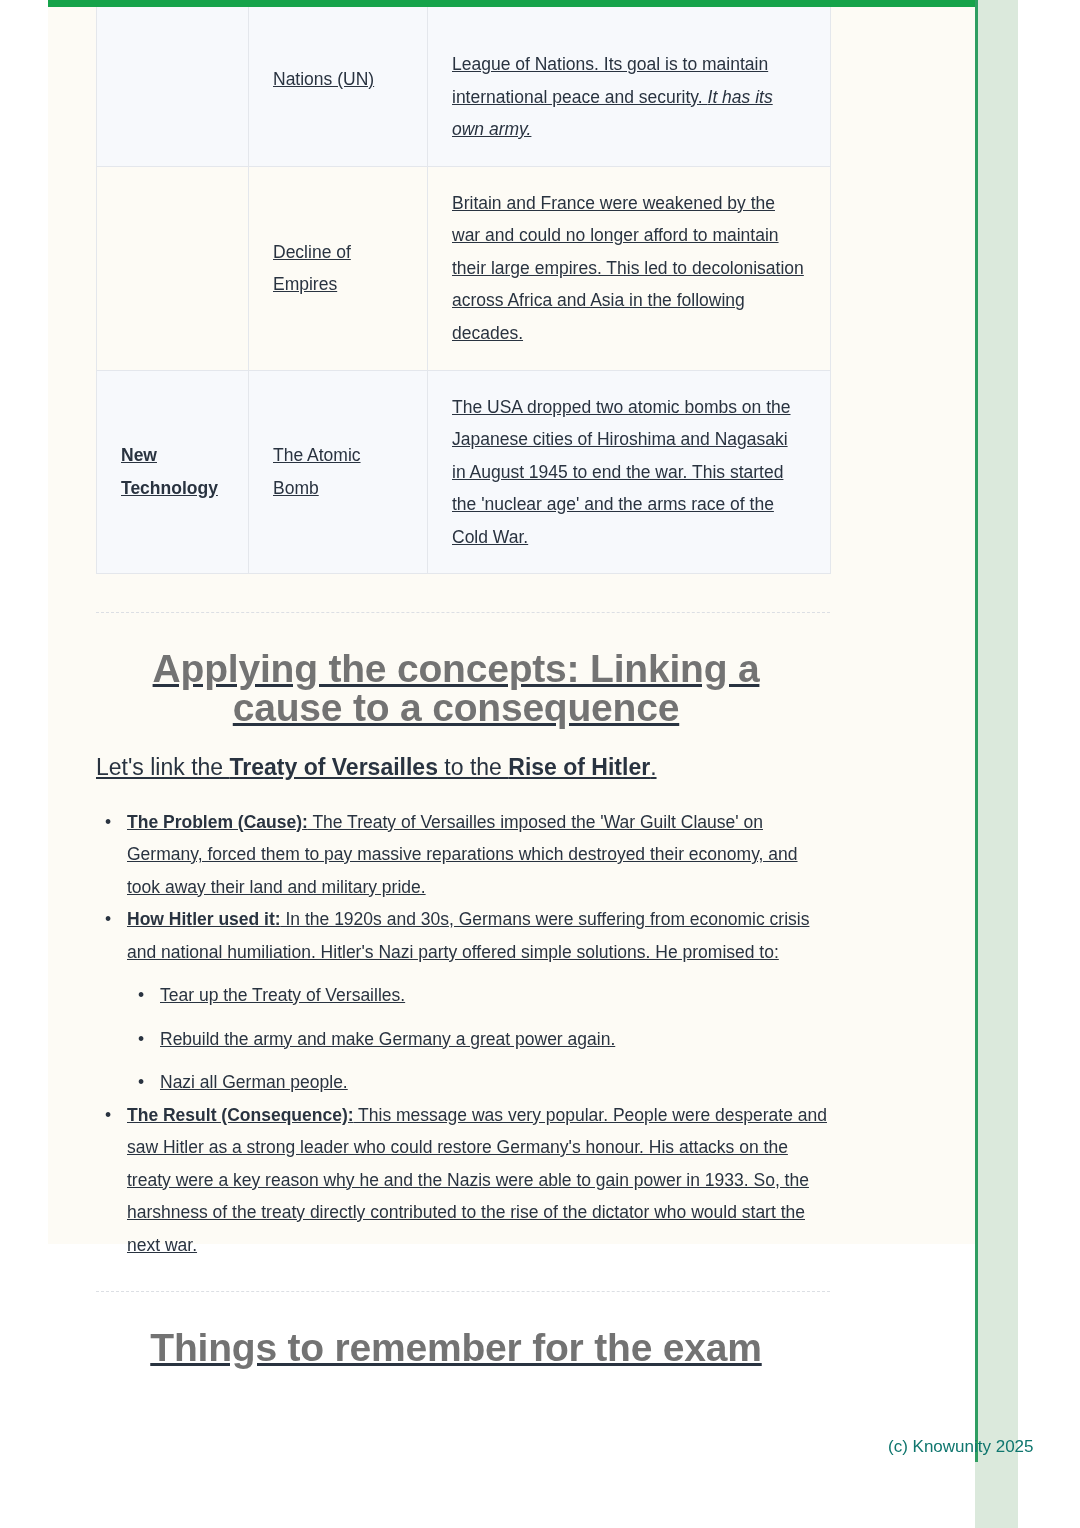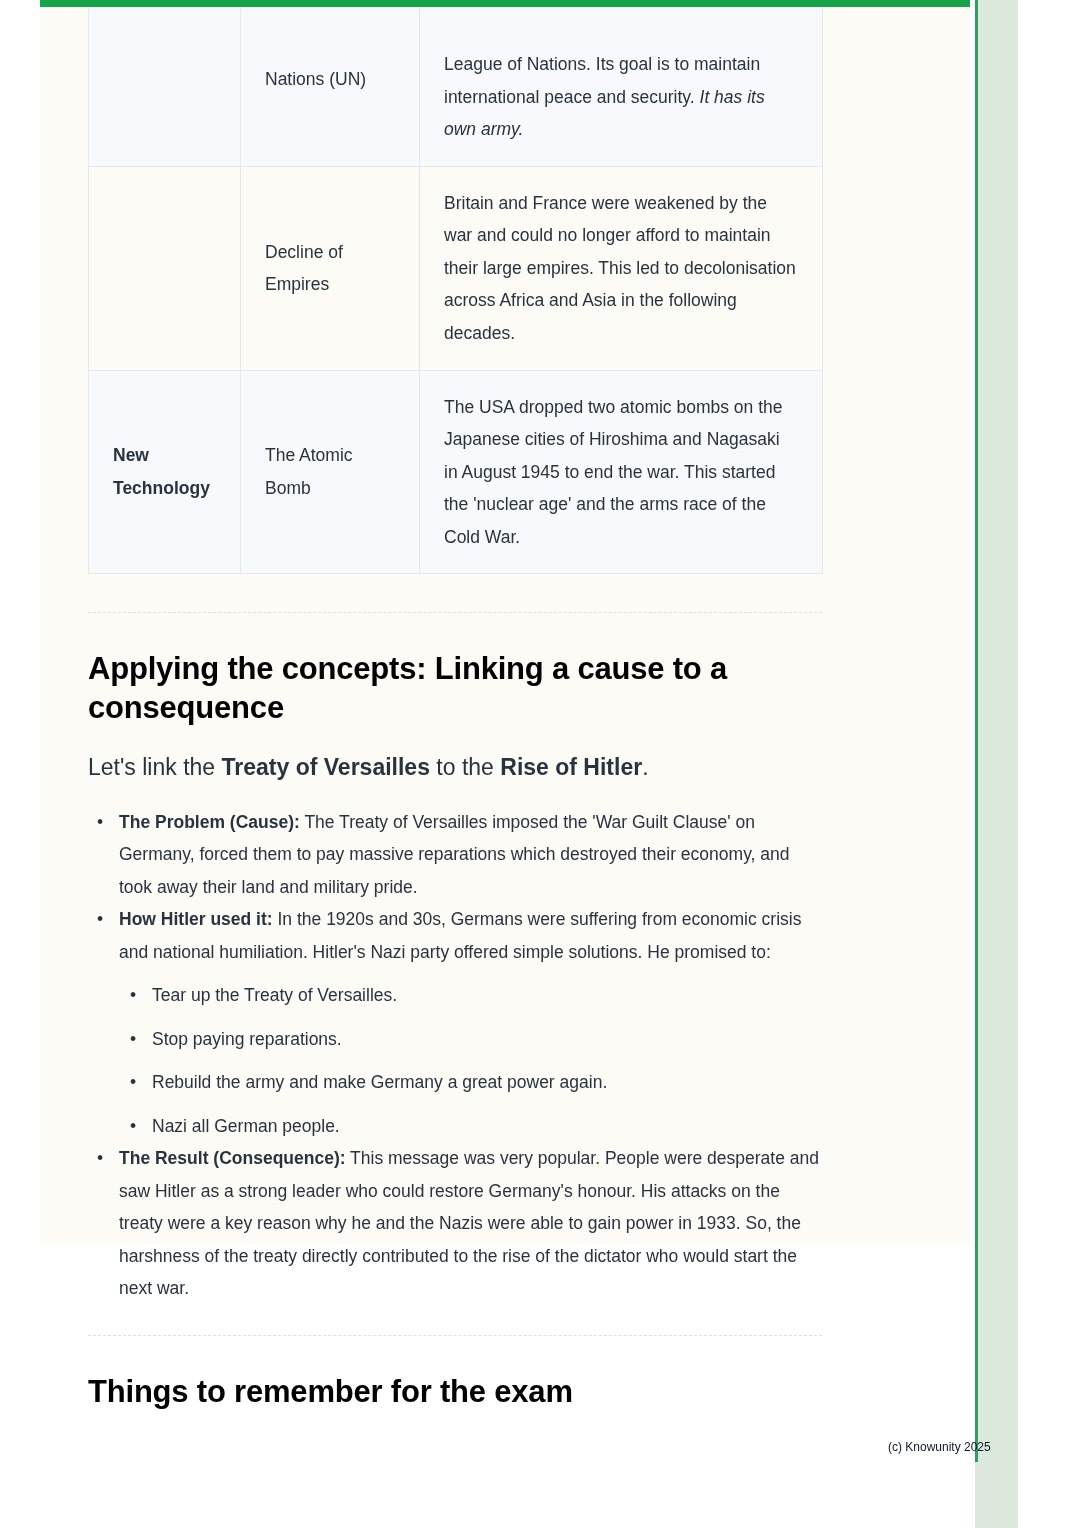--- a/index.html
+++ b/index.html
@@ -6,23 +6,24 @@
   body {
     width: 1080px; height: 1528px;
     background: #ffffff;
     position: relative;
     overflow: hidden;
     font-family: "Liberation Sans", sans-serif;
     color: #293340;
   }
   .page {
     position: absolute;
-    left: 40px; top: 0;
+    left: 48px; top: 0;
     width: 930px; height: 1244px;
     background: #fdfbf5;
+    text-decoration: underline;
   }
   .accent-bar {
     height: 7px;
     background: #16a34a;
   }
   .content { padding: 0 48px; }
 
   
   table.notes-table {
     width: 734px;
@@ -48,27 +49,28 @@
 
   
   hr.divider {
     border: none;
     border-top: 1px dashed #dcdfe4;
     width: 734px;
     margin: 38px 0 0;
   }
   hr.divider.second { margin-top: 30px; }
   h2.section-heading {
-    color: #000000;
-    font-size: 31px;
+    color: #737373;
+    font-size: 39px;
     line-height: 39px;
     font-weight: 700;
     margin: 36px 0 0;
     max-width: 720px;
     letter-spacing: -0.2px;
+    text-align: center;
   }
   p.intro {
     margin: 24px 0 0;
     font-size: 23px;
     line-height: 32.5px;
     max-width: 734px;
   }
   ul.main-list {
     list-style: none;
     margin: 22px 0 0;
@@ -115,23 +117,23 @@
   }
   .scroll-indicator {
     position: absolute;
     left: 975px; top: 0;
     width: 3px; height: 1462px;
     background: #2f9e62;
   }
   .copyright {
     position: absolute;
     left: 888px; top: 1438px;
-    font-size: 12px;
+    font-size: 17px;
     line-height: 18px;
-    color: #0f172a;
+    color: #0f766e;
     z-index: 5;
     white-space: nowrap;
   }
 </style>
 </head>
 <body>
 
 <div class="page">
   <div class="accent-bar"></div>
   <div class="content">
@@ -165,21 +167,20 @@
 
     <h2 class="section-heading">Applying the concepts: Linking a cause to a consequence</h2>
 
     <p class="intro"><span>Let's link the </span><b>Treaty of Versailles</b><span> to the </span><b>Rise of Hitler</b><span>.</span></p>
 
     <ul class="main-list">
       <li><b class="lead">The Problem (Cause):</b><span> The Treaty of Versailles imposed the 'War Guilt Clause' on Germany, forced them to pay massive reparations which destroyed their economy, and took away their land and military pride.</span></li>
       <li><b class="lead">How Hitler used it:</b><span> In the 1920s and 30s, Germans were suffering from economic crisis and national humiliation. Hitler's Nazi party offered simple solutions. He promised to:</span>
         <ul class="sub-list">
           <li>Tear up the Treaty of Versailles.</li>
-          <li>Stop paying reparations.</li>
           <li>Rebuild the army and make Germany a great power again.</li>
           <li>Nazi all German people.</li>
         </ul>
       </li>
       <li><b class="lead">The Result (Consequence):</b><span> This message was very popular. People were desperate and saw Hitler as a strong leader who could restore Germany's honour. His attacks on the treaty were a key reason why he and the Nazis were able to gain power in 1933. So, the harshness of the treaty directly contributed to the rise of the dictator who would start the next war.</span></li>
     </ul>
 
     <hr class="divider second">
 
     <h2 class="section-heading">Things to remember for the exam</h2>

